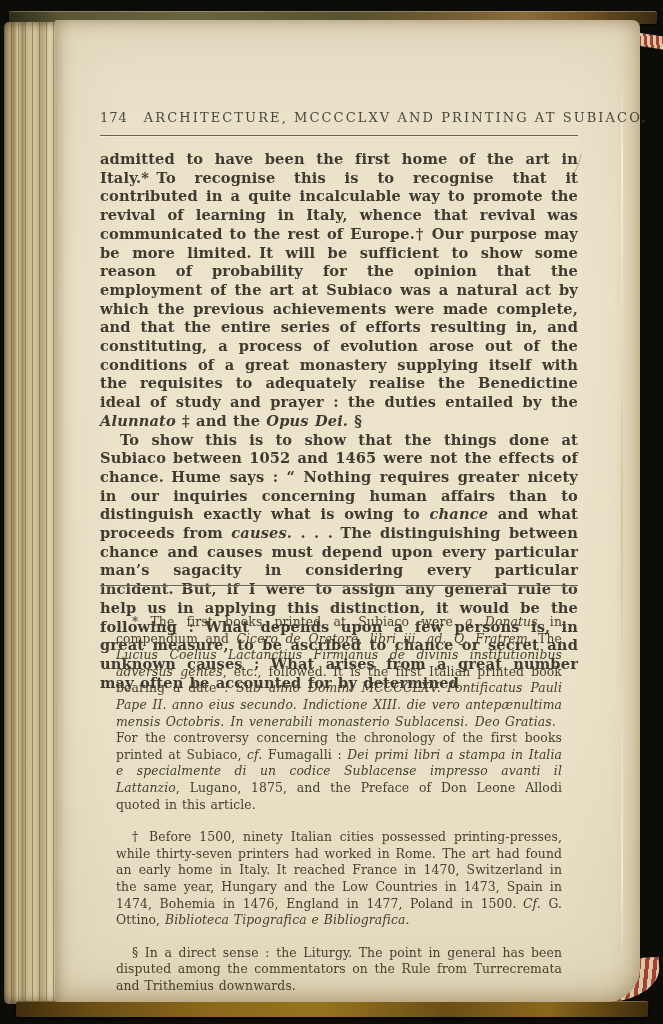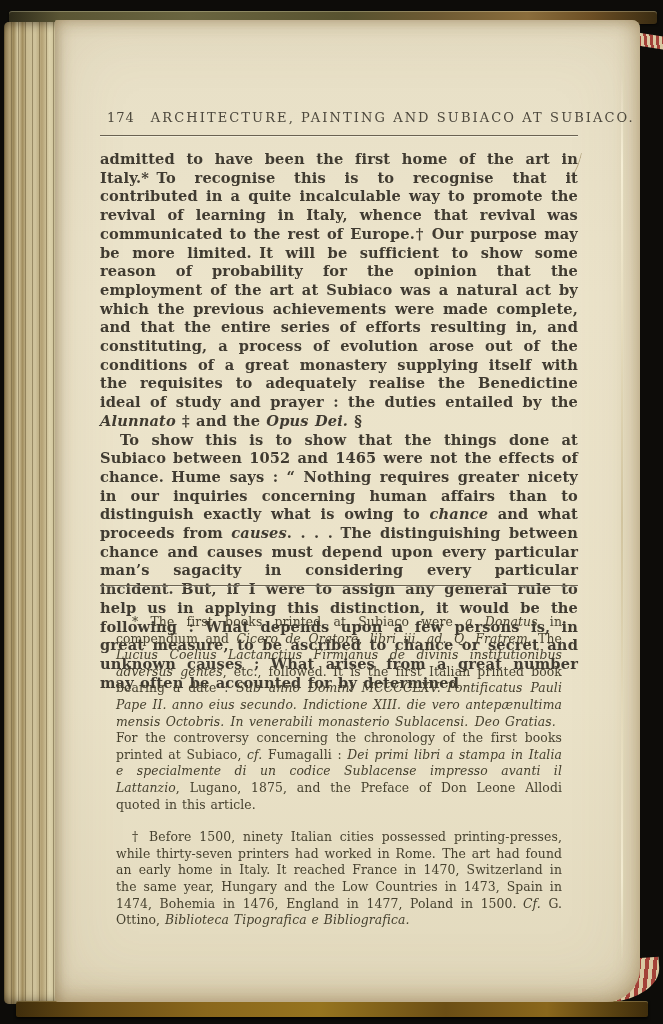--- a/index.html
+++ b/index.html
@@ -65,21 +65,21 @@
     background:linear-gradient(180deg,rgba(0,0,0,0) 0%,rgba(255,250,225,.65) 10%,rgba(195,180,135,.55) 50%,rgba(255,250,225,.6) 90%,rgba(0,0,0,0) 100%);
   }
   .margin-mark{
     position:absolute;left:516px;top:132px;width:7px;height:26px;
     border-right:1.6px solid rgba(150,130,88,.65);
     border-radius:0 0 90% 0;
     transform:rotate(14deg);
   }
 
   .running-header{
-    position:absolute;left:52px;top:90px;width:478px;
+    position:absolute;left:45px;top:90px;width:478px;
     display:flex;align-items:flex-start;
     font-size:13px;color:#4c473c;letter-spacing:2.1px;
     white-space:nowrap;
   }
   .running-header .pagenum{margin-right:16px;letter-spacing:1px;}
   .header-rule{
     position:absolute;left:45px;top:115px;width:478px;height:1px;
     background:#6a6252;box-shadow:0 1px 0 rgba(255,255,240,.45);
   }
 
@@ -111,29 +111,30 @@
   <div class="page-stack"></div>
   <div class="bottom-headband"></div>
   <div class="bottom-edge"></div>
 
   <div class="page">
     <div class="crease"></div>
     <div class="margin-mark"></div>
 
     <div class="running-header">
       <span class="pagenum">174</span>
-      <span class="title">ARCHITECTURE, PAINTING AND SUBIACO AT SUBIACO.</span>
+      <span class="title">ARCHITECTURE, MCCCCLXV AND PRINTING AT SUBIACO.</span>
     </div>
     <div class="header-rule"></div>
 
     <div class="body-text">
       <p><span>admitted to have been the first home of the art in Italy.* To recognise this is to recognise that it contributed in a quite incalculable way to promote the revival of learning in Italy, whence that revival was communicated to the rest of Europe.† Our purpose may be more limited. It will be sufficient to show some reason of probability for the opinion that the employment of the art at Subiaco was a natural act by which the previous achievements were made complete, and that the entire series of efforts resulting in, and constituting, a process of evolution arose out of the conditions of a great monastery supplying itself with the requisites to adequately realise the Benedictine ideal of study and prayer : the duties entailed by the </span><span style="font-style: italic;">Alunnato</span><span> ‡ and the </span><span style="font-style: italic;">Opus Dei.</span><span> §</span></p>
       <p class="indent"><span>To show this is to show that the things done at Subiaco between 1052 and 1465 were not the effects of chance. Hume says : “ No­thing requires greater nicety in our inquiries concerning human affairs than to distinguish exactly what is owing to </span><span style="font-style: italic;">chance</span><span> and what proceeds from </span><span style="font-style: italic;">causes</span><span>. . . . The distinguishing between chance and causes must depend upon every particular man’s sagacity in considering every particular incident. But, if I were to assign any general rule to help us in applying this distinction, it would be the following : What depends upon a few persons is, in great measure, to be ascribed to chance or secret and unknown causes ; What arises from a great number may often be accounted for by determined</span></p>
     </div>
 
     <div class="footnote-rule"></div>
 
     <div class="footnotes">
       <p><span>* The first books printed at Subiaco were </span><span style="font-style: italic;">a Donatus</span><span> in compendium and </span><span style="font-style: italic;">Cicero de Oratore, libri iii. ad. Q. Fratrem.</span><span> The </span><span style="font-style: italic;">Lucius Coelius Lactanctius Firmianus de divinis institutionibus adversus gentes</span><span>, etc., followed. It is the first Italian printed book bearing a date : </span><span style="font-style: italic;">Sub anno Domini MCCCCLXV. Pontificatus Pauli Pape II. anno eius secundo. Indictione XIII. die vero antepænultima mensis Octobris. In venerabili monasterio Sublacensi. Deo Gratias.</span><span> For the controversy concerning the chronology of the first books printed at Subiaco, </span><span style="font-style: italic;">cf.</span><span> Fumagalli : </span><span style="font-style: italic;">Dei primi libri a stampa in Italia e specialmente di un codice Sublacense impresso avanti il Lattanzio</span><span>, Lugano, 1875, and the Preface of Don Leone Allodi quoted in this article.</span></p>
       <p><span>† Before 1500, ninety Italian cities possessed printing-presses, while thirty-seven printers had worked in Rome. The art had found an early home in Italy. It reached France in 1470, Switzerland in the same year, Hungary and the Low Countries in 1473, Spain in 1474, Bohemia in 1476, England in 1477, Poland in 1500. </span><span style="font-style: italic;">Cf.</span><span> G. Ottino, </span><span style="font-style: italic;">Biblioteca Tipografica e Bibliografica.</span></p>
+      <p><span>§ In a direct sense : the Liturgy. The point in general has been disputed among the commentators on the Rule from Turrecremata and Trithemius downwards.</span></p>
     </div>
   </div>
 </div>
 
 </body></html>

